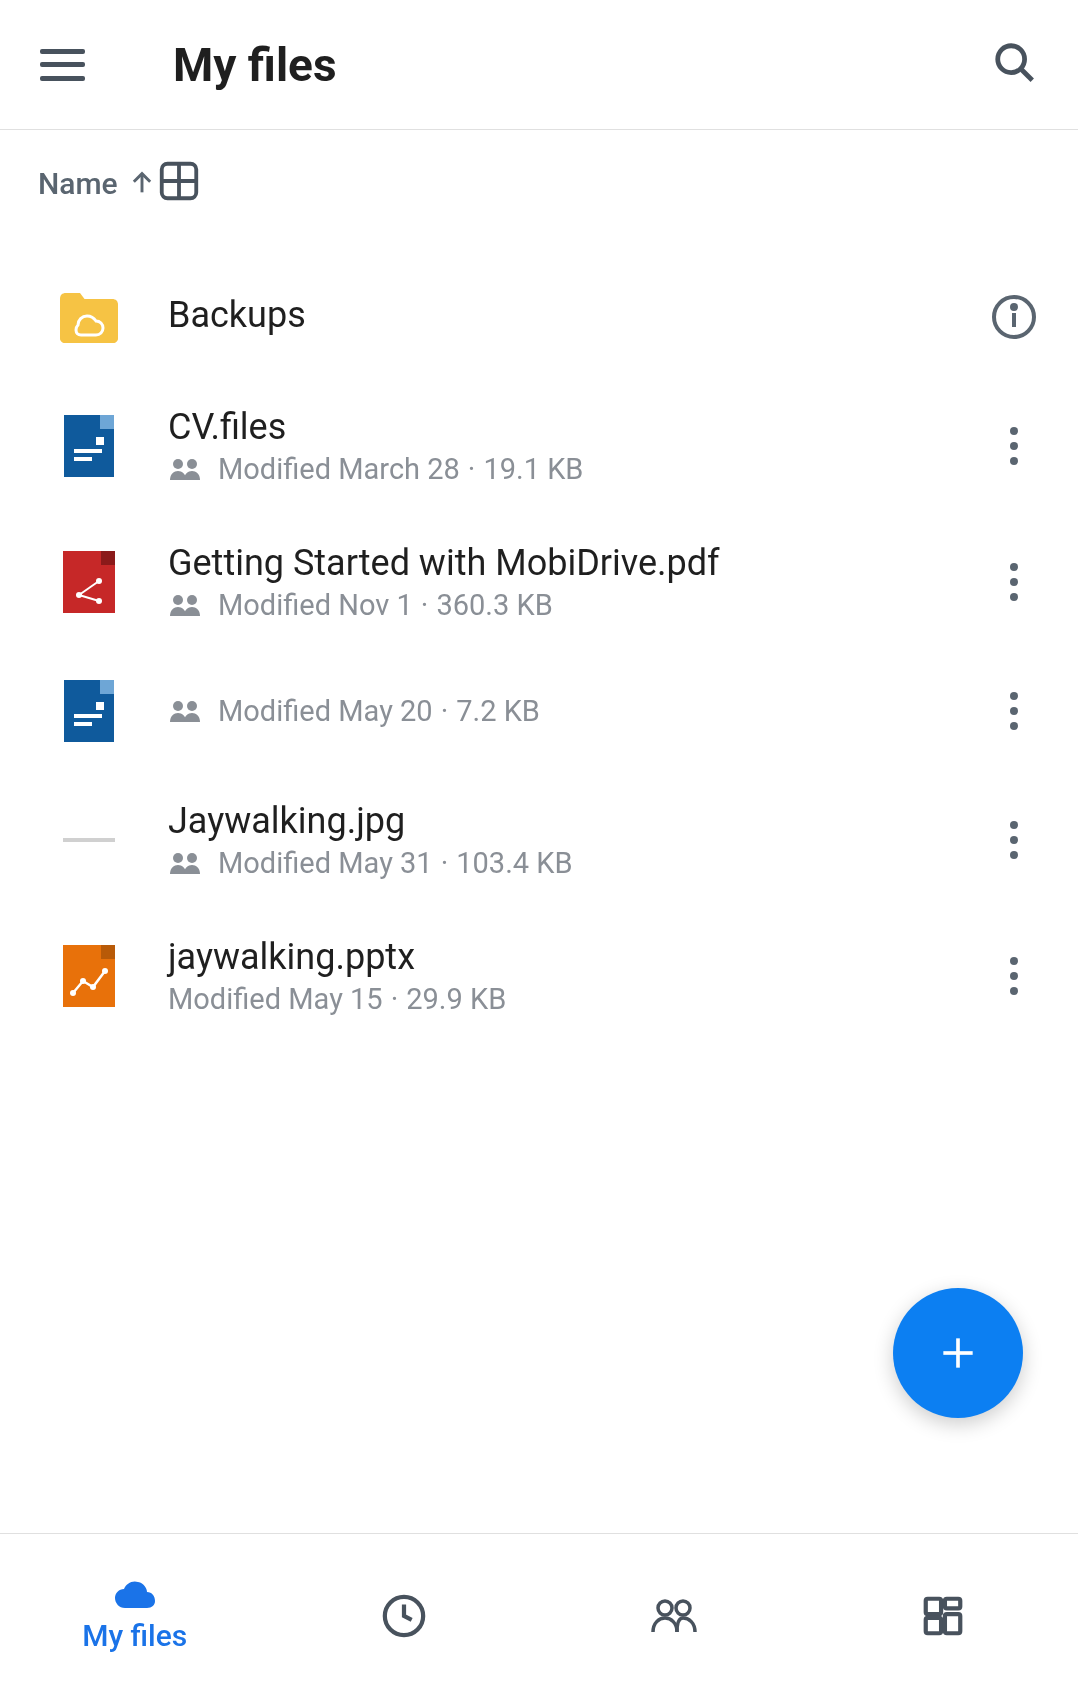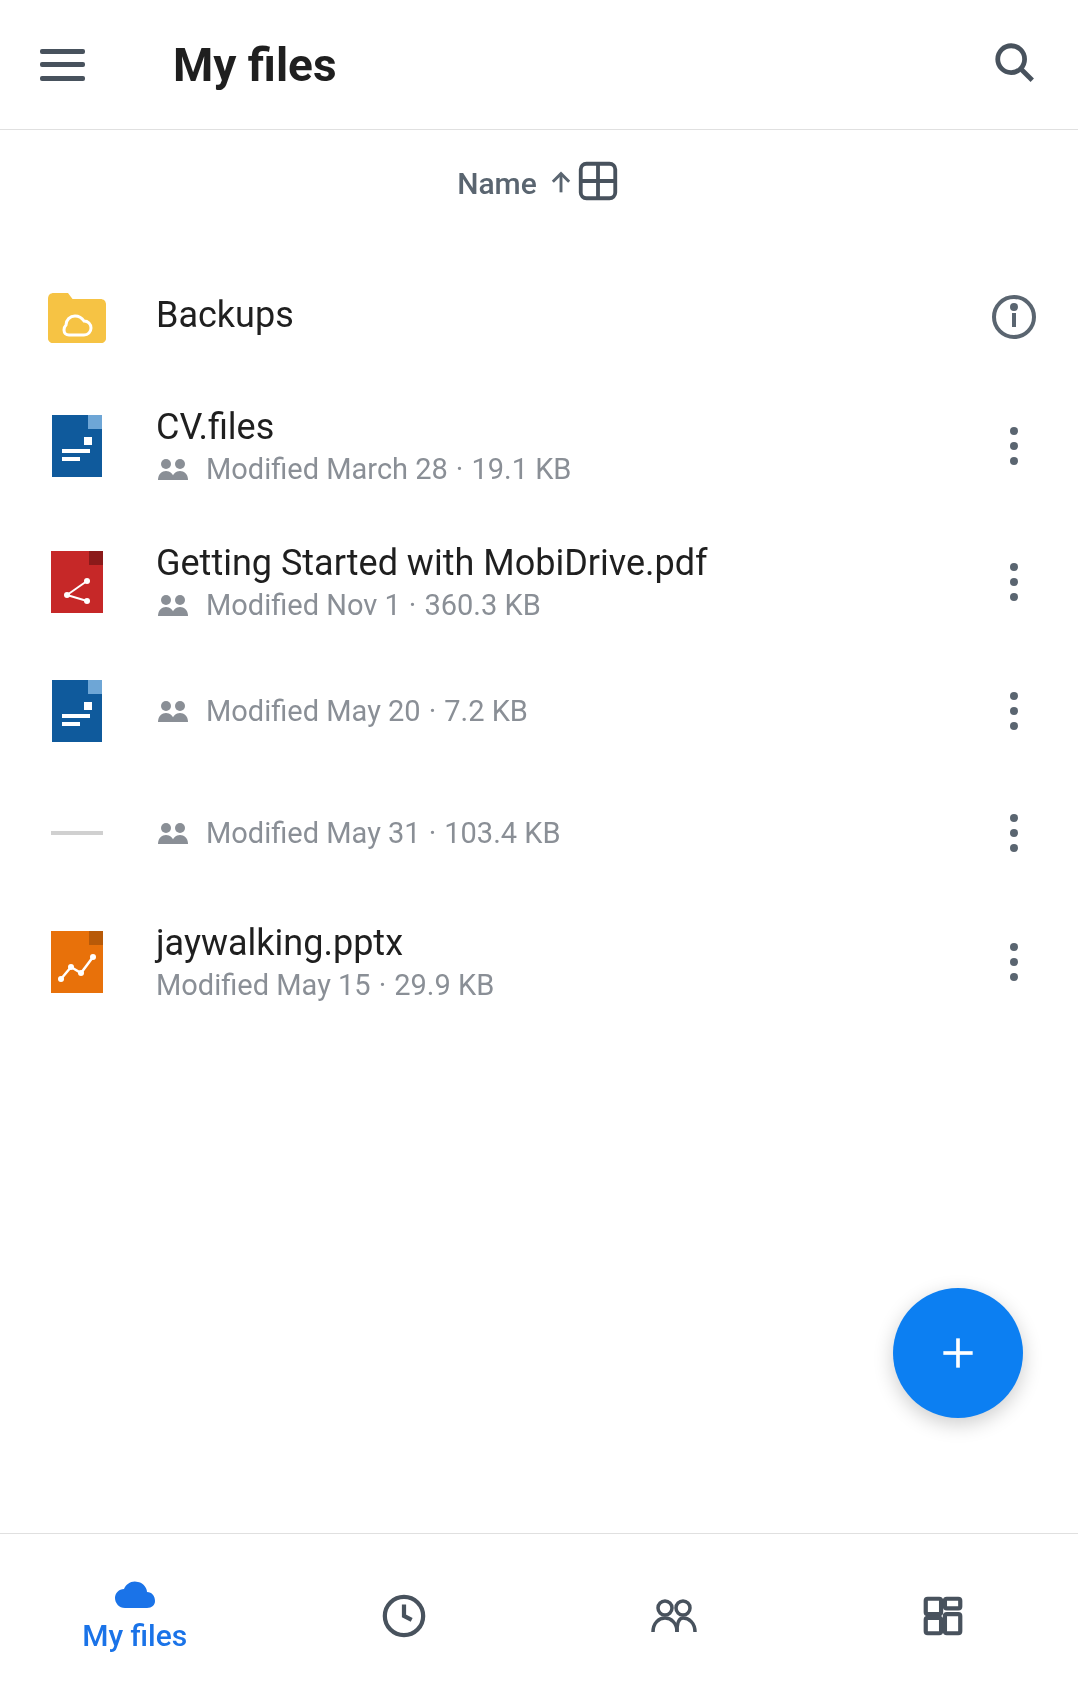--- a/index.html
+++ b/index.html
@@ -42,37 +42,37 @@
       color: #1f1f1f;
       margin-left: 88px;
     }
     .search-icon {
       margin-left: auto;
       cursor: pointer;
     }
     .sort-bar {
       display: flex;
       align-items: center;
-      justify-content: center;
+      justify-content: flex-start;
       padding: 28px 38px 18px 38px;
     }
     .sort-label {
       display: flex;
       align-items: center;
       gap: 10px;
       font-size: 30px;
       color: #5a6570;
       font-weight: 500;
       cursor: pointer;
     }
     .grid-toggle {
       cursor: pointer;
     }
     .file-list {
-      padding: 30px 0 0 0;
+      padding: 30px 0 0 12px;
     }
     .file-item {
       display: flex;
       align-items: center;
       padding: 28px 40px 28px 44px;
       cursor: pointer;
     }
     .file-icon {
       width: 66px;
       height: 66px;
@@ -397,20 +397,21 @@
           <span></span>
         </div>
     </div>
   </div>
 
   <div class="file-item">
     <div class="file-icon">
       <div class="icon-img"></div>
     </div>
     <div class="file-info">
+      <div class="file-name">Jaywalking.jpg</div>
       <div class="file-meta">
         <span class="shared-icon">
           <svg width="36" height="26" viewBox="0 0 36 26" fill="#8a8f96">
             <circle cx="10" cy="8" r="5"></circle>
             <path d="M2 24 C2 18 6 15 10 15 C14 15 18 18 18 24 Z"></path>
             <circle cx="24" cy="8" r="5"></circle>
             <path d="M16 24 C16 18 20 15 24 15 C28 15 32 18 32 24 Z"></path>
           </svg>
         </span>
         <span>Modified May 31</span>

